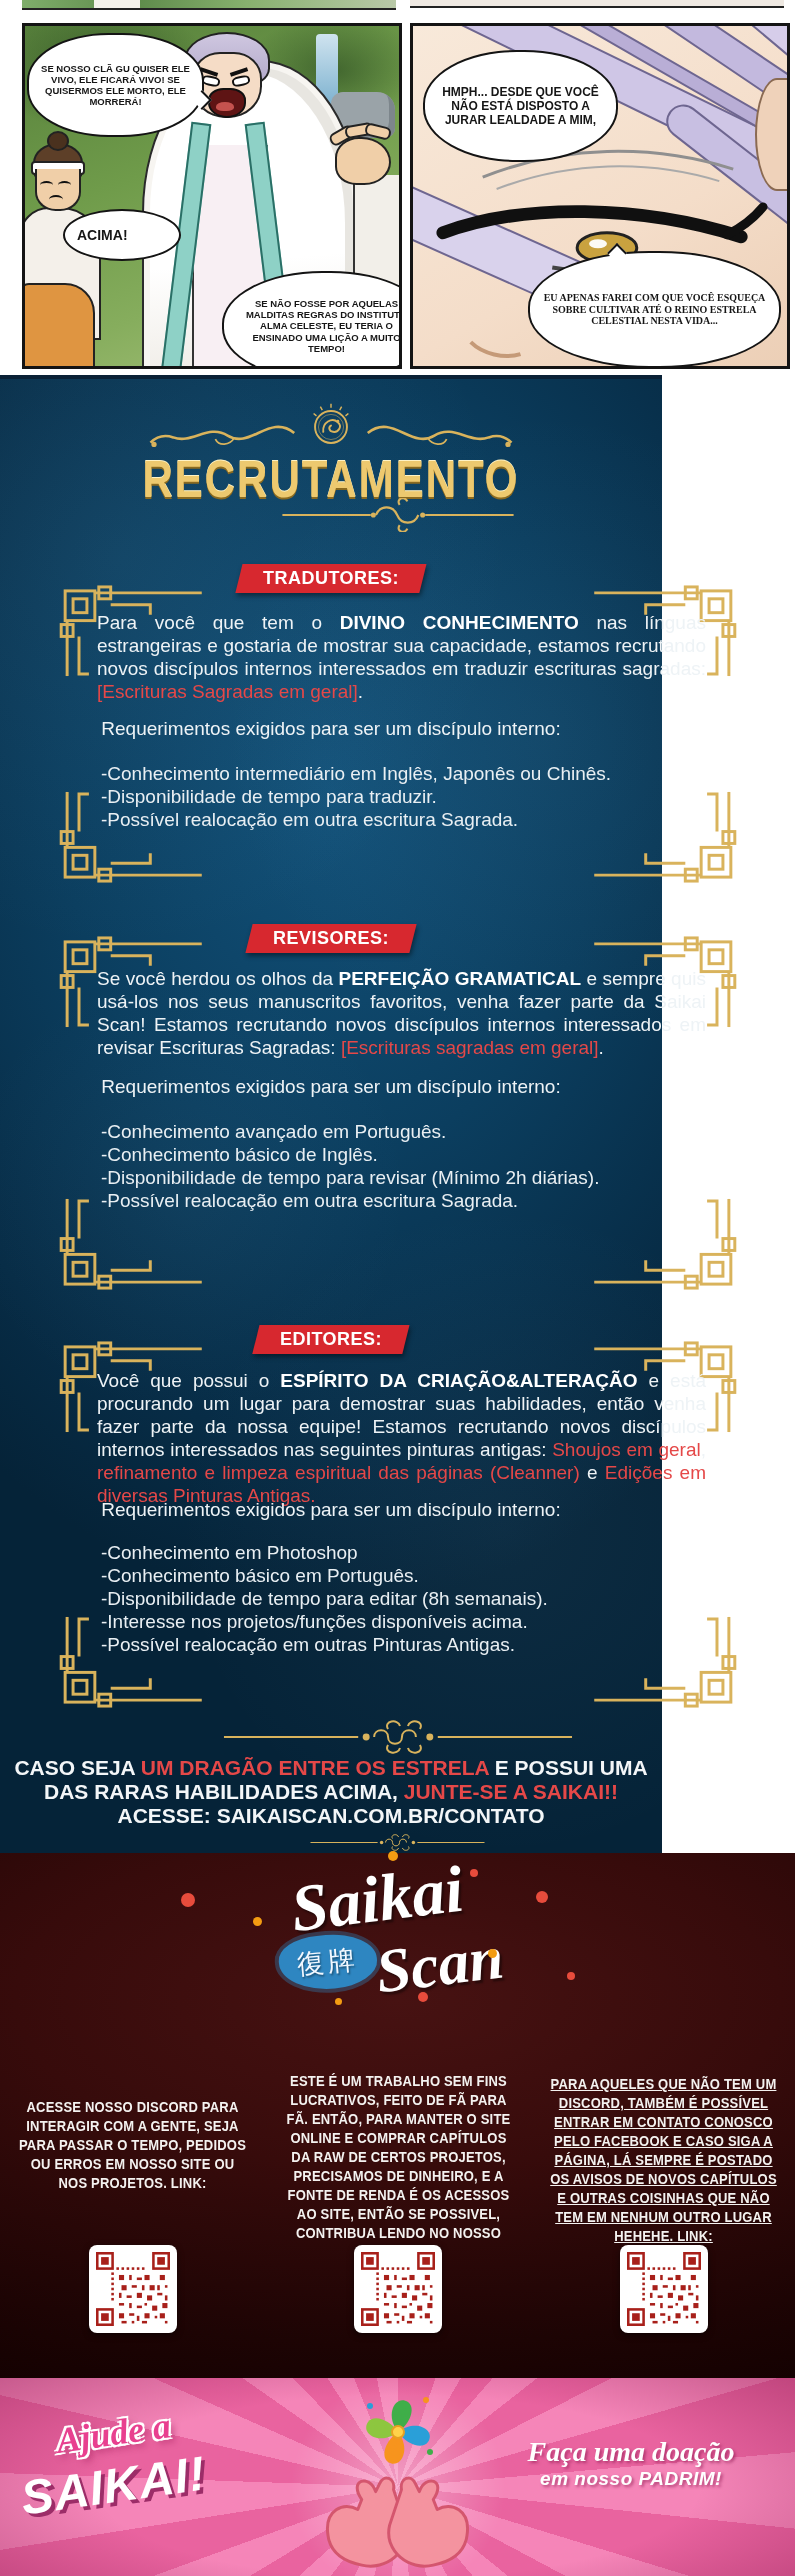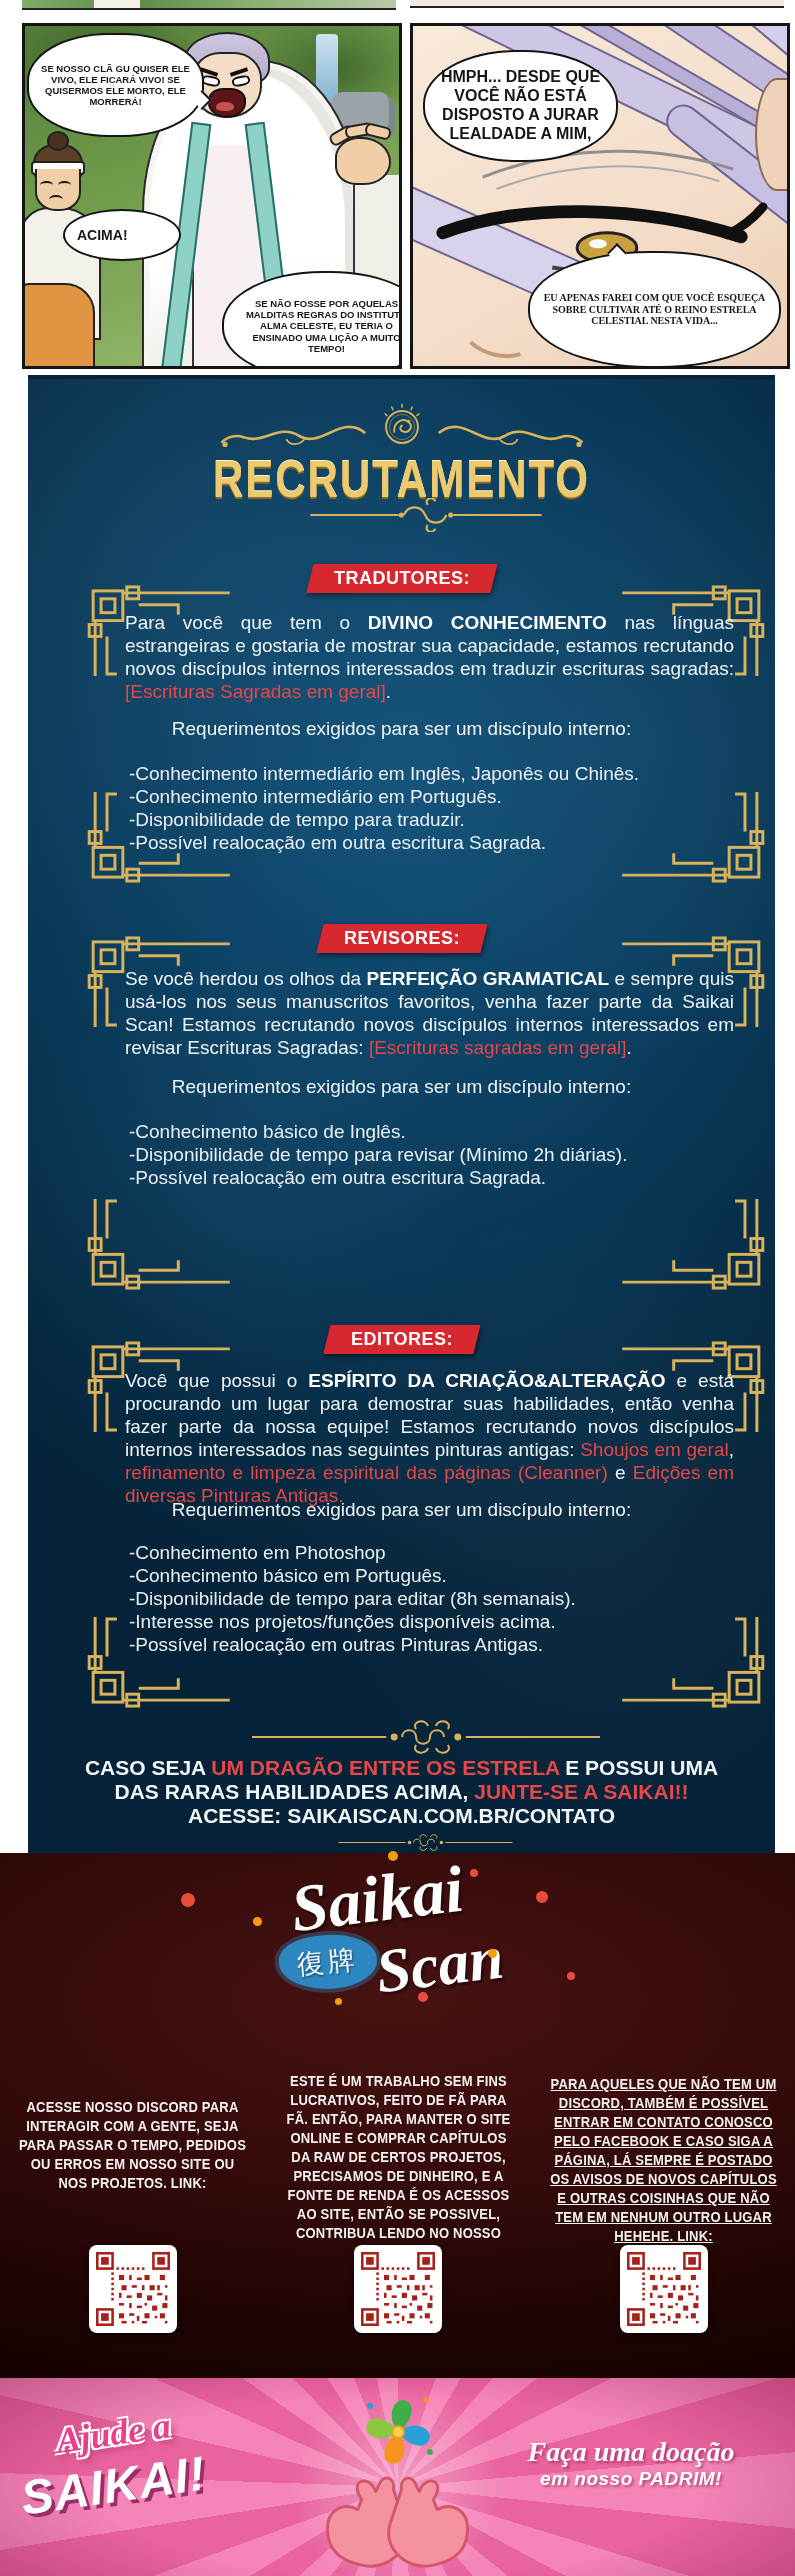--- a/index.html
+++ b/index.html
@@ -15,23 +15,23 @@
           text-align:center;font-weight:bold;color:#161616;padding:6px 12px;line-height:1.18;z-index:30;}
   .bubble p{margin:0;position:static;}
   .tail-r::after,.tail-u::after{content:"";position:absolute;width:12px;height:12px;background:#fff;
           border-right:2px solid #141414;border-bottom:2px solid #141414;}
   .tail-r::after{right:-7px;top:58%;transform:rotate(-45deg);}
   .tail-u::after{top:-7px;left:32%;transform:rotate(225deg);}
 
   .strand{border-radius:26px;}
 
   
-  .recruit{position:absolute;left:0;top:375px;width:747px;height:1478px;
+  .recruit{position:absolute;left:0;top:375px;width:662px;height:1478px;
      background:radial-gradient(ellipse 90% 55% at 50% 28%, #125179 0%, #0b3e5f 45%, #072c46 80%, #052338 100%);
-     border-top:4px solid #0a2136;margin-left:28px;}
+     border-top:4px solid #0a2136;}
   .recruit::before{content:"";position:absolute;inset:0;pointer-events:none;background:
      radial-gradient(circle at 18% 12%, rgba(140,190,220,.07), transparent 28%),
      radial-gradient(circle at 82% 24%, rgba(140,190,220,.06), transparent 26%),
      radial-gradient(circle at 28% 55%, rgba(140,190,220,.05), transparent 24%),
      radial-gradient(circle at 76% 78%, rgba(140,190,220,.06), transparent 26%);}
   .title{position:absolute;left:0;top:72px;width:100%;text-align:center;margin:0;
      font-size:42px;font-weight:800;letter-spacing:2px;color:#edc96f;
      transform:scaleY(1.22);transform-origin:top center;
      text-shadow:0 1px 0 #8a6a20, 0 -1px 0 #fff3c4;}
   .ribbon{position:absolute;left:50%;transform:translateX(-50%) skewX(-14deg);background:#d7282f;
@@ -274,21 +274,21 @@
       <path d="M70 152 C150 120 240 118 322 144" stroke="#8f8f8f" stroke-width="3" fill="none"></path>
       <path d="M84 164 C156 136 236 134 308 156" stroke="#aaaaaa" stroke-width="2" fill="none"></path>
       <path d="M30 208 C110 178 230 180 330 212" stroke="#101010" stroke-width="13" fill="none" stroke-linecap="round"></path>
       <path d="M316 210 C330 203 342 194 352 182" stroke="#101010" stroke-width="9" fill="none" stroke-linecap="round"></path>
       <ellipse cx="195" cy="223" rx="30" ry="15" fill="#c9a23f" stroke="#222" stroke-width="3"></ellipse>
       <ellipse cx="186" cy="219" rx="9" ry="4.5" fill="#ffffff" opacity="0.95"></ellipse>
       <path d="M140 243 C200 253 260 249 300 237" stroke="#444" stroke-width="4" fill="none"></path>
       <path d="M58 318 C70 330 92 335 108 330" stroke="#c59a78" stroke-width="4" fill="none"></path>
     </svg>
 
-    <div class="bubble" style="left:10px;top:24px;width:167px;height:96px;border-radius:48%;font-size:16px;">
+    <div class="bubble" style="left:10px;top:24px;width:167px;height:96px;border-radius:48%;font-size:12px;">
       <p>HMPH... DESDE QUE VOCÊ NÃO ESTÁ DISPOSTO A JURAR LEALDADE A MIM,</p>
     </div>
     <div class="bubble tail-u" style="left:115px;top:225px;width:225px;height:101px;border-radius:48%;font-size:10px;font-family:Liberation Serif, serif;">
       <p>EU APENAS FAREI COM QUE VOCÊ ESQUEÇA SOBRE CULTIVAR ATÉ O REINO ESTRELA CELESTIAL NESTA VIDA...</p>
     </div>
   </div>
 
   <section class="recruit">
 
     <div class="hdr-row">
@@ -339,21 +339,20 @@
         <svg viewBox="0 0 150 100">
           <use href="#cornerknot"></use>
         </svg>
       </div>
     <p class="para" style="top:232px;">
       <span>Para você que tem o </span><span class="em">DIVINO CONHECIMENTO</span><span> nas línguas estrangeiras e gostaria de mostrar sua capacidade, estamos recrutando novos discípulos internos interessados em traduzir escrituras sagradas: </span><span class="hl-red">[Escrituras Sagradas em geral]</span><span>.</span>
     </p>
     <p class="req-h" style="top:339px;">Requerimentos exigidos para ser um discípulo interno:</p>
     <div class="req-list" style="top:383px;">
       <p>-Conhecimento intermediário em Inglês, Japonês ou Chinês.</p>
-      <p>-Conhecimento intermediário em Português.</p>
       <p>-Disponibilidade de tempo para traduzir.</p>
       <p>-Possível realocação em outra escritura Sagrada.</p>
     </div>
     <div class="corner bl" style="left:55px;top:409px;">
         <svg viewBox="0 0 150 100">
           <use href="#cornerknot"></use>
         </svg>
       </div>
     <div class="corner br" style="left:592px;top:409px;">
         <svg viewBox="0 0 150 100">
@@ -372,20 +371,21 @@
     <div class="corner tr" style="left:592px;top:553px;">
         <svg viewBox="0 0 150 100">
           <use href="#cornerknot"></use>
         </svg>
       </div>
     <p class="para" style="top:588px;">
       <span>Se você herdou os olhos da </span><span class="em">PERFEIÇÃO GRAMATICAL</span><span> e sempre quis usá-los nos seus manuscritos favoritos, venha fazer parte da Saikai Scan! Estamos recrutando novos discípulos internos interessados em revisar Escrituras Sagradas: </span><span class="hl-red">[Escrituras sagradas em geral]</span><span>.</span>
     </p>
     <p class="req-h" style="top:697px;">Requerimentos exigidos para ser um discípulo interno:</p>
     <div class="req-list" style="top:741px;">
+      <p>-Conhecimento avançado em Português.</p>
       <p>-Conhecimento básico de Inglês.</p>
       <p>-Disponibilidade de tempo para revisar (Mínimo 2h diárias).</p>
       <p>-Possível realocação em outra escritura Sagrada.</p>
     </div>
     <div class="corner bl" style="left:55px;top:816px;">
         <svg viewBox="0 0 150 100">
           <use href="#cornerknot"></use>
         </svg>
       </div>
     <div class="corner br" style="left:592px;top:816px;">

